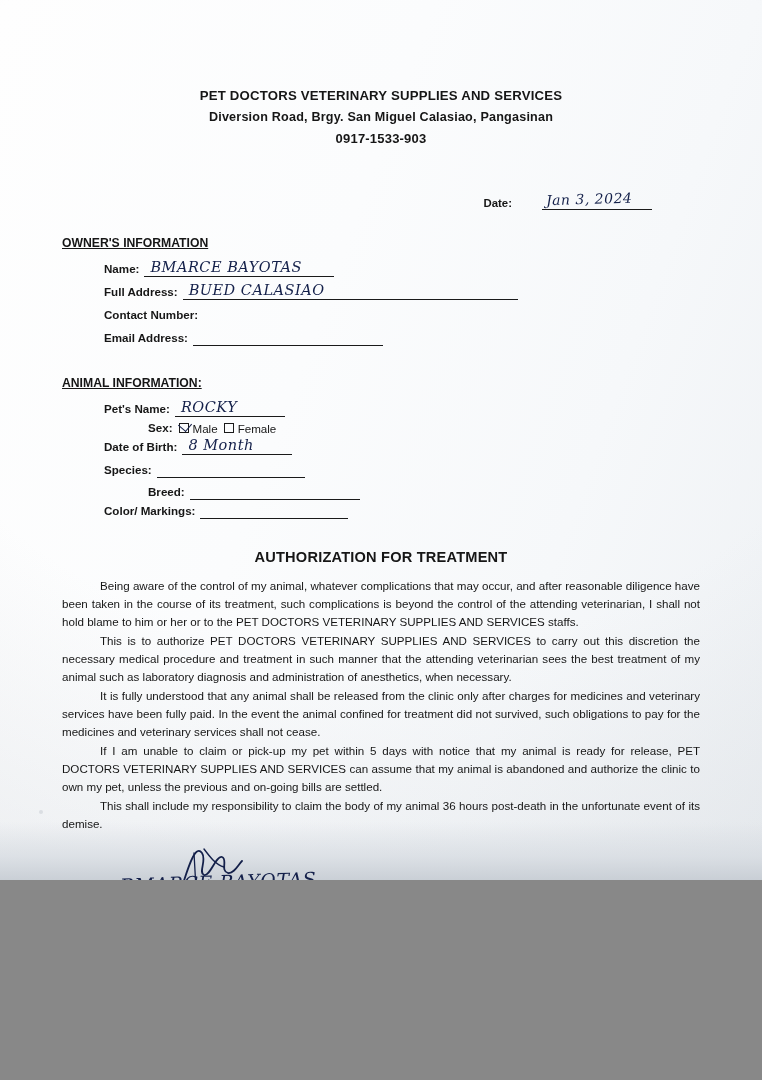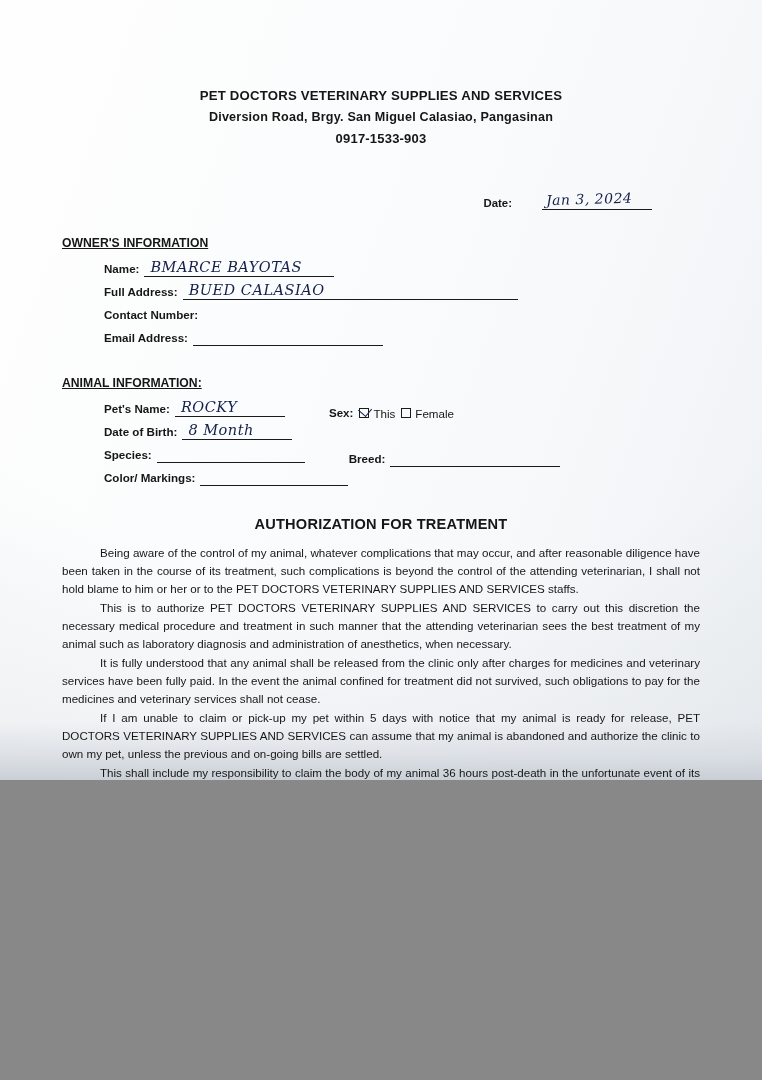--- a/index.html
+++ b/index.html
@@ -3,21 +3,21 @@
 <meta charset="utf-8">
 <style>
   html, body {
     margin: 0;
     padding: 0;
     background: #888;
   }
   .page {
     position: relative;
     width: 762px;
-    height: 780px;
+    height: 880px;
     background: #3b82f6;
     overflow: hidden;
     font-family: "Liberation Sans", sans-serif;
     color: #161616;
   }
   
   .page::before {
     content: "";
     position: absolute;
     inset: 0;
@@ -134,21 +134,21 @@
   .w-name   { width: 190px; }
   .w-addr   { width: 335px; }
   .w-contact{ width: 190px; }
   .w-email  { width: 190px; }
   .w-pet    { width: 110px; }
   .w-dob    { width: 110px; }
   .w-species{ width: 148px; }
   .w-color  { width: 148px; }
   .w-breed  { width: 170px; }
 
-  .two-col { display: flex; }
+  .two-col { display: flex; flex-direction: column; }
   .col-right {
     display: flex;
     align-items: flex-end;
     margin-left: 44px;
   }
   .sexbox {
     display: flex;
     align-items: flex-end;
     font-size: 11.6px;
     padding-bottom: 1px;
@@ -318,21 +318,21 @@
         <div class="frow">
           <span class="flabel">Pet's Name:</span>
           <span class="fline w-pet">
             <span class="hand">ROCKY</span>
           </span>
         </div>
         <div class="col-right">
           <span class="flabel">Sex:</span>
           <span class="sexbox">
             <span class="cbox checked"></span>
-            <span>This</span>
+            <span>Male</span>
             <span class="cbox"></span>
             <span>Female</span>
           </span>
         </div>
       </div>
 
       <div class="frow">
         <span class="flabel">Date of Birth:</span>
         <span class="fline w-dob">
           <span class="hand">8 Month</span>

